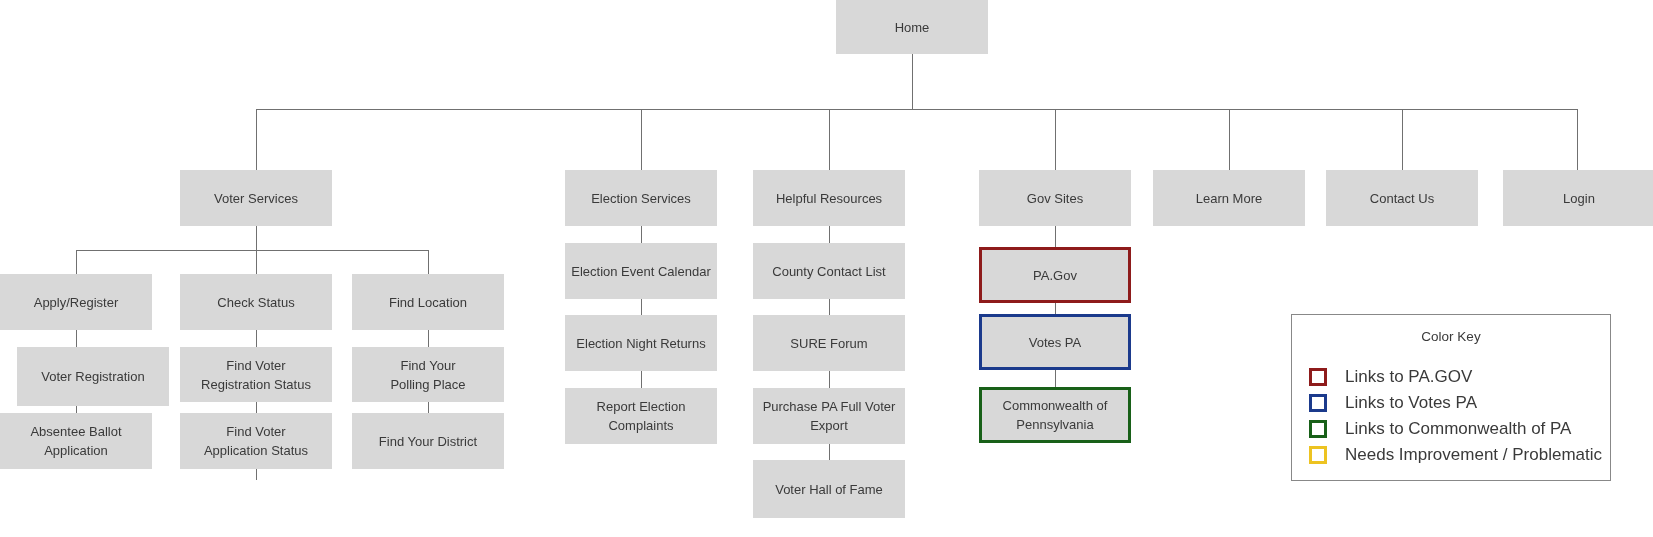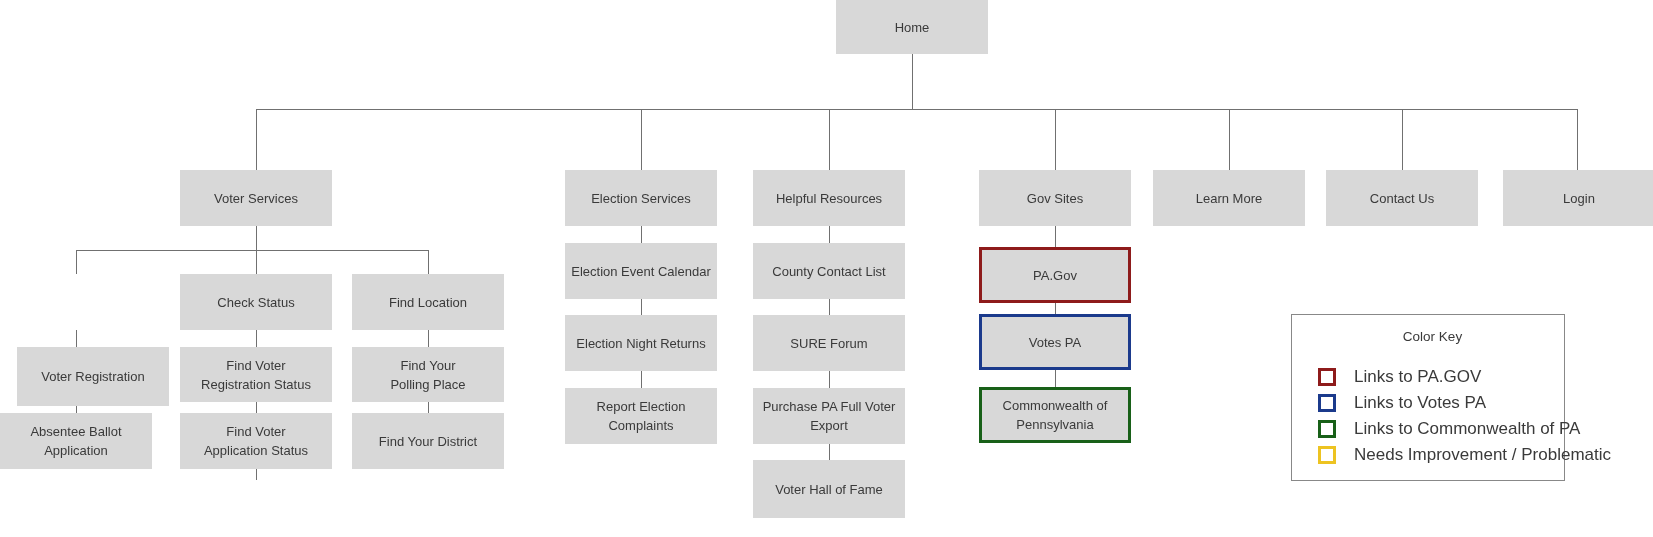--- a/index.html
+++ b/index.html
@@ -24,25 +24,24 @@
     font-size:13px;
     line-height:19px;
     color:#3a3a3a;
     white-space:pre-line;
     padding:0 3px;
   }
   .node.accent{border:3px solid #000;}
   #legend{
     position:absolute;
     left:1291px;top:314px;
-    width:274px;height:167px;
+    width:320px;height:167px;
     box-sizing:border-box;
     border:1px solid #888888;
     background:#ffffff;
-    padding-left:9px;
   }
   #legend .legend-title{
     margin-top:14px;
     text-align:center;
     font-size:13.5px;
     color:#3a3a3a;
   }
   #legend .legend-items{
     margin-top:24px;
     display:flex;flex-direction:column;gap:8px;
@@ -131,20 +130,23 @@
   <div class="node" style="left:1153px;top:170px">
     <span>Learn More</span>
   </div>
   <div class="node" style="left:1326px;top:170px">
     <span>Contact Us</span>
   </div>
   <div class="node" style="left:1503px;top:170px">
     <span>Login</span>
   </div>
 
+  <div class="node" style="left:0;top:274px">
+    <span>Apply/Register</span>
+  </div>
   <div class="node" style="left:180px;top:274px">
     <span>Check Status</span>
   </div>
   <div class="node" style="left:352px;top:274px">
     <span>Find Location</span>
   </div>
 
   <div class="node" style="left:17px;top:347px;height:59px">
     <span>Voter Registration</span>
   </div>

